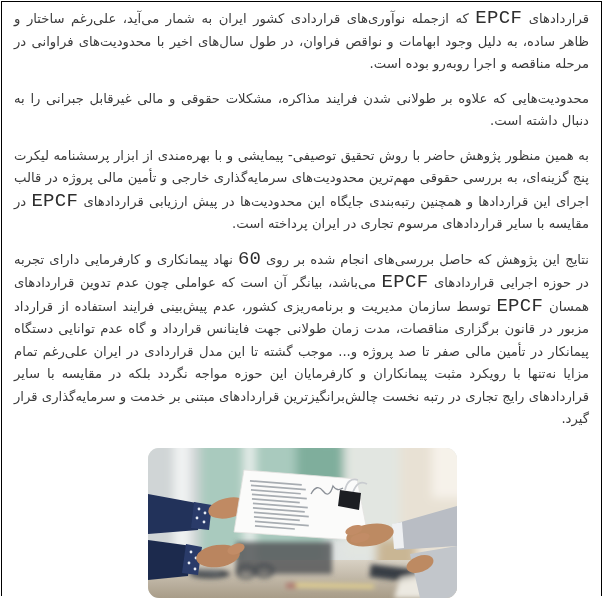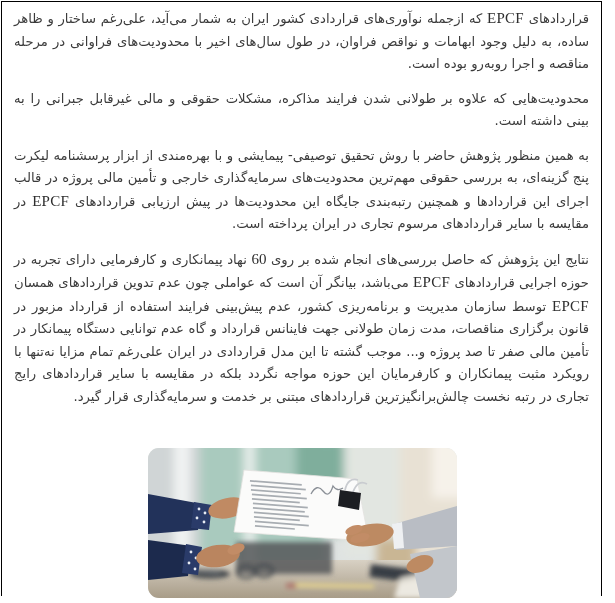--- a/index.html
+++ b/index.html
@@ -11,34 +11,34 @@
     position:absolute;left:1px;top:1px;width:599px;height:594px;
     border-left:1.5px solid #000;border-right:1.5px solid #000;border-top:1.5px solid #000;
     background:#fff;
   }
   .content{
     position:absolute;top:5px;right:12px;left:12px;
     direction:rtl;text-align:justify;color:#3b3b3b;
     font-size:13.2px;line-height:22.5px;
   }
   .content p{margin:0 0 12px 0;}
-  .latin{font-family:Liberation Serif, serif;font-size:15px;color:#2e2e2e;letter-spacing:.3px;}
+  .latin{font-family:Liberation Mono, monospace;font-size:19px;color:#2e2e2e;letter-spacing:.3px;}
   .photo{
     position:absolute;left:148px;top:448px;width:309px;height:150px;
     border-radius:11px;overflow:hidden;background:#dfe3e2;
   }
   .photo svg{display:block;}
 </style>
 </head>
 <body>
 
 <div class="frame">
   <div class="content">
     <p class="para">قراردادهای <span class="latin">EPCF</span> که ازجمله نوآوری‌های قراردادی کشور ایران به شمار می‌آید، علی‌رغم ساختار و ظاهر ساده، به دلیل وجود ابهامات و نواقص فراوان، در طول سال‌های اخیر با محدودیت‌های فراوانی در مرحله مناقصه و اجرا روبه‌رو بوده است.</p>
-    <p class="para">محدودیت‌هایی که علاوه بر طولانی شدن فرایند مذاکره، مشکلات حقوقی و مالی غیرقابل جبرانی را به بینی داشته است.</p>
+    <p class="para">محدودیت‌هایی که علاوه بر طولانی شدن فرایند مذاکره، مشکلات حقوقی و مالی غیرقابل جبرانی را به دنبال داشته است.</p>
     <p class="para">به همین منظور پژوهش حاضر با روش تحقیق توصیفی- پیمایشی و با بهره‌مندی از ابزار پرسشنامه لیکرت پنج گزینه‌ای، به بررسی حقوقی مهم‌ترین محدودیت‌های سرمایه‌گذاری خارجی و تأمین مالی پروژه در قالب اجرای این قراردادها و همچنین رتبه‌بندی جایگاه این محدودیت‌ها در پیش ارزیابی قراردادهای <span class="latin">EPCF</span> در مقایسه با سایر قراردادهای مرسوم تجاری در ایران پرداخته است.</p>
     <p class="para">نتایج این پژوهش که حاصل بررسی‌های انجام شده بر روی <span class="latin">60</span> نهاد پیمانکاری و کارفرمایی دارای تجربه در حوزه اجرایی قراردادهای <span class="latin">EPCF</span> می‌باشد، بیانگر آن است که عواملی چون عدم تدوین قراردادهای همسان <span class="latin">EPCF</span> توسط سازمان مدیریت و برنامه‌ریزی کشور، عدم پیش‌بینی فرایند استفاده از قرارداد مزبور در قانون برگزاری مناقصات، مدت زمان طولانی جهت فاینانس قرارداد و گاه عدم توانایی دستگاه پیمانکار در تأمین مالی صفر تا صد پروژه و... موجب گشته تا این مدل قراردادی در ایران علی‌رغم تمام مزایا نه‌تنها با رویکرد مثبت پیمانکاران و کارفرمایان این حوزه مواجه نگردد بلکه در مقایسه با سایر قراردادهای رایج تجاری در رتبه نخست چالش‌برانگیزترین قراردادهای مبتنی بر خدمت و سرمایه‌گذاری قرار گیرد.</p>
   </div>
 </div>
 
 <div class="photo">
   <svg width="309" height="150" viewBox="0 0 309 150" xmlns="http://www.w3.org/2000/svg">
     <defs>
       <filter id="b6" x="-20%" y="-20%" width="140%" height="140%">
           <feGaussianBlur stdDeviation="5"></feGaussianBlur>

